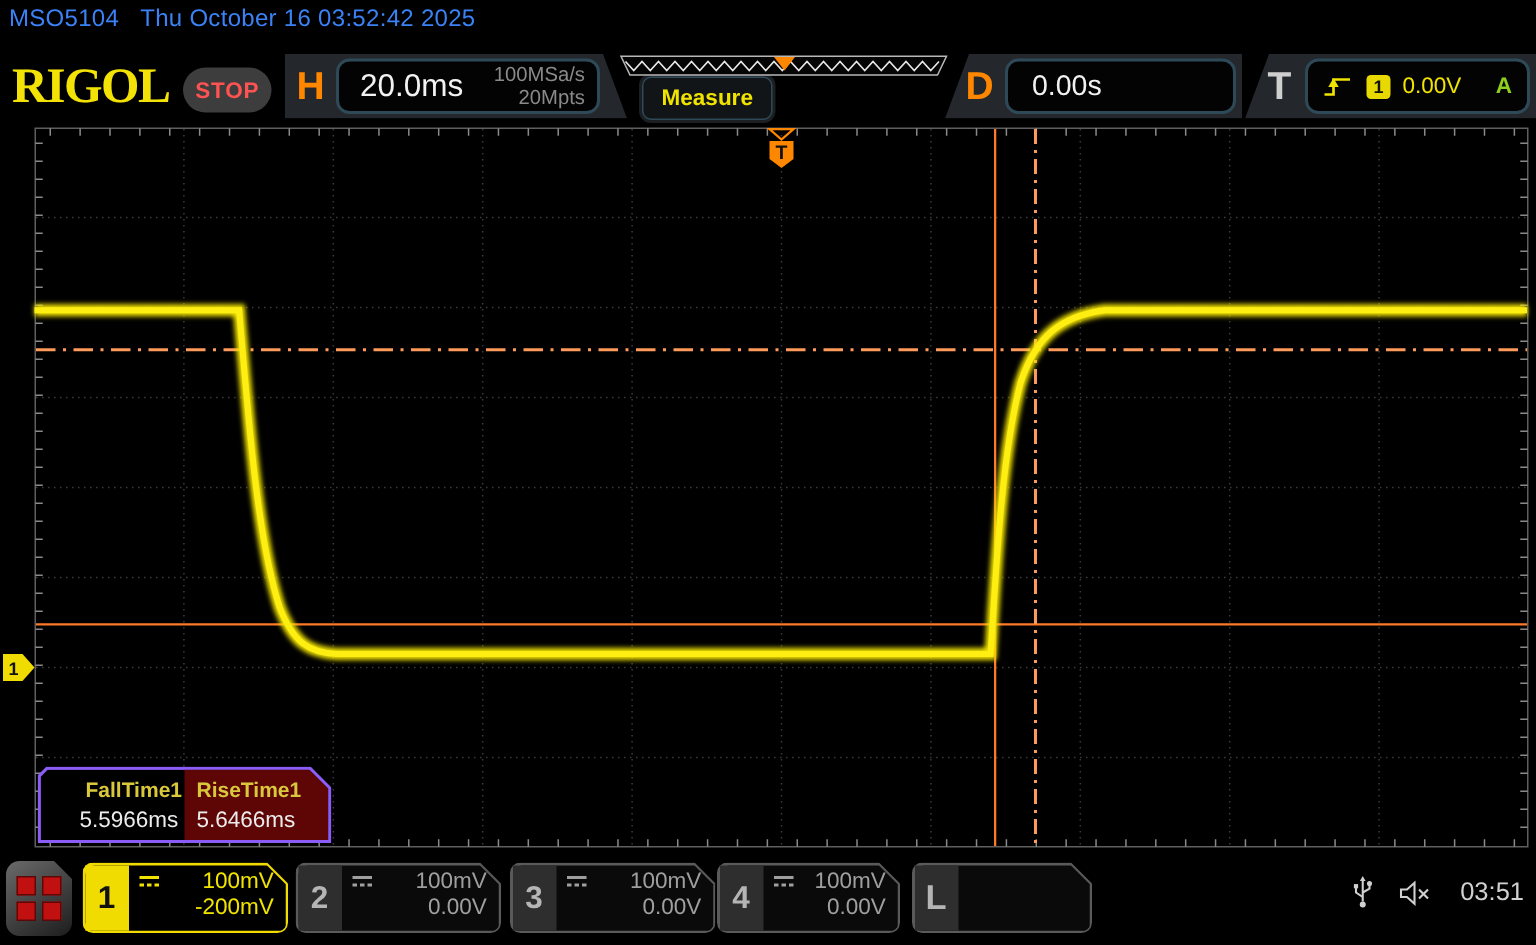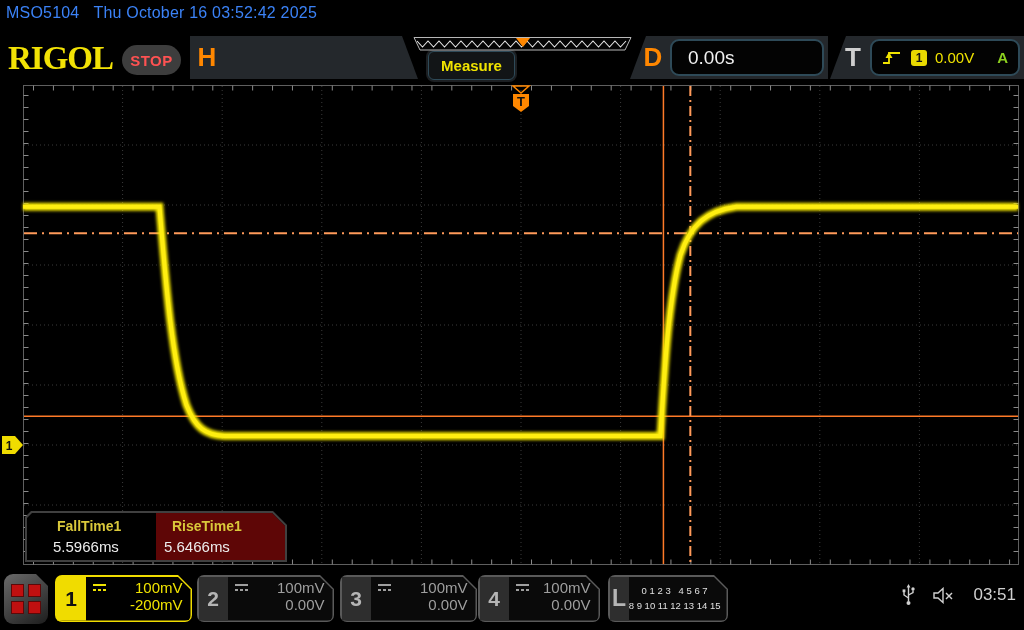--- a/index.html
+++ b/index.html
@@ -36,28 +36,28 @@
   .hdr-btn{position:absolute;top:51px;height:27px;background:#121517;border:1px solid #2e4a58;
     border-radius:6px;display:flex;align-items:center;justify-content:center;
     font-size:15px;font-weight:bold;box-shadow:0 0 0 2px #1c1f22;}
   .measure-btn{left:428px;width:85px;color:#f0e300;}
   .stoprun-btn{left:528px;width:91px;color:#ff2020;}
 
   
   #scope-svg{position:absolute;left:0;top:0;pointer-events:none;}
 
   
-  .measure-panel{position:absolute;left:25px;top:511px;width:262px;height:51px;background:#404040;
+  .measure-panel{position:absolute;left:25px;top:511px;width:196px;height:51px;background:#8b5cf6;
     clip-path:polygon(0 6px,6px 0,calc(100% - 14px) 0,100% 14px,100% 100%,0 100%);}
   .measure-panel .mp-inner{position:absolute;left:2px;top:2px;right:2px;bottom:2px;background:#000;
     clip-path:polygon(0 5px,5px 0,calc(100% - 13px) 0,100% 13px,100% 100%,0 100%);display:flex;}
   .mp-cell{width:50%;height:100%;display:flex;flex-direction:column;justify-content:space-evenly;}
   .mp-cell.hl{background:#5e0606;}
   .mp-label{font-size:14px;font-weight:bold;color:#d9c83b;padding-left:30px;}
-  .mp-cell.hl .mp-label{padding-left:16px;}
+  .mp-cell.hl .mp-label{padding-left:8px;}
   .mp-value{font-size:15px;color:#ececec;padding-left:26px;}
   .mp-cell.hl .mp-value{padding-left:8px;}
 
   
   .menu-btn{position:absolute;left:4px;top:574px;width:44px;height:50px;border-radius:9px;
     background:linear-gradient(145deg,#6a6a6a,#1d1d1d);display:flex;align-items:center;justify-content:center;
     clip-path:polygon(0 0,calc(100% - 12px) 0,100% 12px,100% 100%,0 100%);}
   .menu-grid{display:grid;grid-template-columns:13px 13px;grid-template-rows:13px 13px;gap:4px;}
   .menu-grid span{background:#c01010;border:1px solid #5c0808;box-sizing:border-box;}
   .ch-box{position:absolute;top:575px;height:47px;clip-path:polygon(0 0,calc(100% - 14px) 0,100% 14px,100% 100%,0 100%);border-radius:7px;}
@@ -96,20 +96,27 @@
 
   <div class="status-bar">
     <span class="model">MSO5104</span><span>Thu October 16 03:52:42 2025</span>
   </div>
 
   <div class="brand">RIGOL</div>
   <div class="stop-badge">STOP</div>
 
   <div class="hdr-box h-box">
     <span class="letter">H</span>
+    <div class="inner">
+      <span class="timebase">20.0ms</span>
+      <div class="rate-stack">
+        <div>100MSa/s</div>
+        <div>20Mpts</div>
+      </div>
+    </div>
   </div>
 
   <div class="hdr-btn measure-btn">
     <span>Measure</span>
   </div>
 
   <div class="hdr-box d-box">
     <span class="letter">D</span>
     <div class="inner">
       <span class="delay-value">0.00s</span>
@@ -281,24 +288,20 @@
         </div>
         <div class="ch-line2">0.00V</div>
       </div>
     </div>
   </div>
 
   <div class="ch-box la-box inactive">
     <div class="ch-outer"></div>
     <div class="ch-inner">
       <div class="ch-num">L</div>
-      <div class="la-rows">
-        <div>0 1 2 3   4 5 6 7</div>
-        <div>8 9 10 11 12 13 14 15</div>
-      </div>
     </div>
   </div>
 
   <div class="tray">
     <svg width="13" height="22" viewBox="0 0 13 22">
       <circle cx="6.5" cy="19" r="2" fill="#d0d0d0"></circle>
       <line x1="6.5" y1="17" x2="6.5" y2="2" stroke="#d0d0d0" stroke-width="1.4"></line>
       <polygon points="6.5,0 4.6,3.4 8.4,3.4" fill="#d0d0d0"></polygon>
       <path d="M6.5 14 L2 11 L2 8" fill="none" stroke="#d0d0d0" stroke-width="1.4"></path>
       <rect x="0.6" y="5.4" width="2.8" height="2.8" fill="#d0d0d0"></rect>

